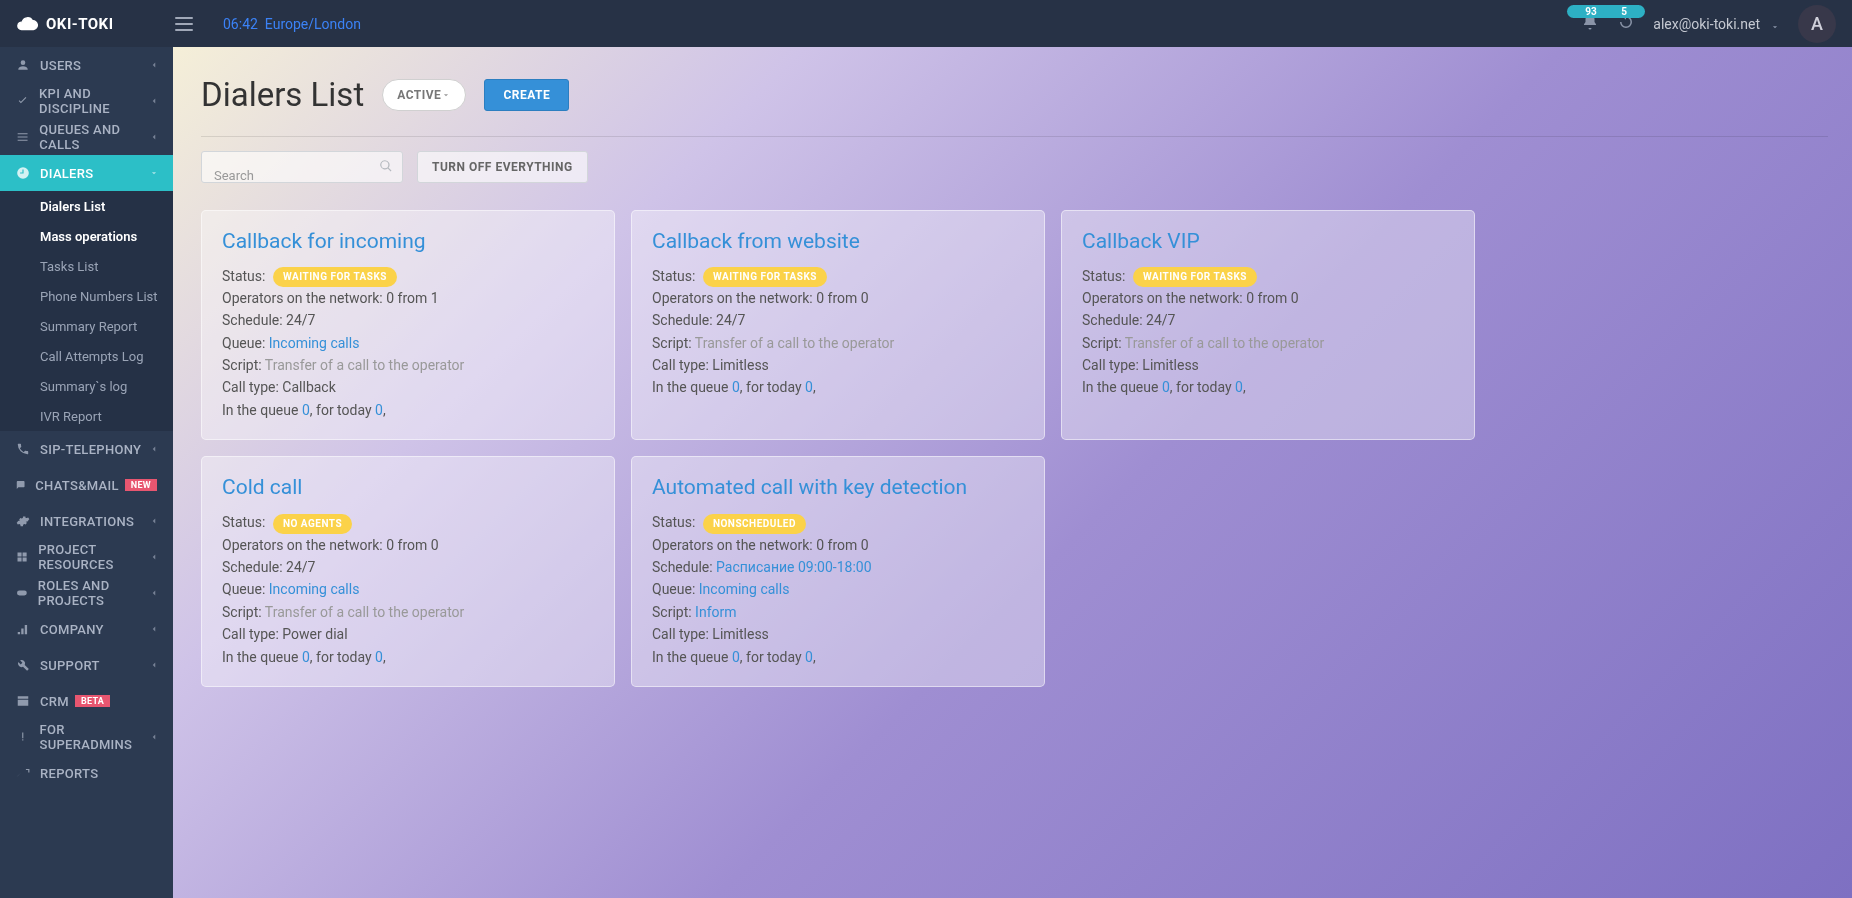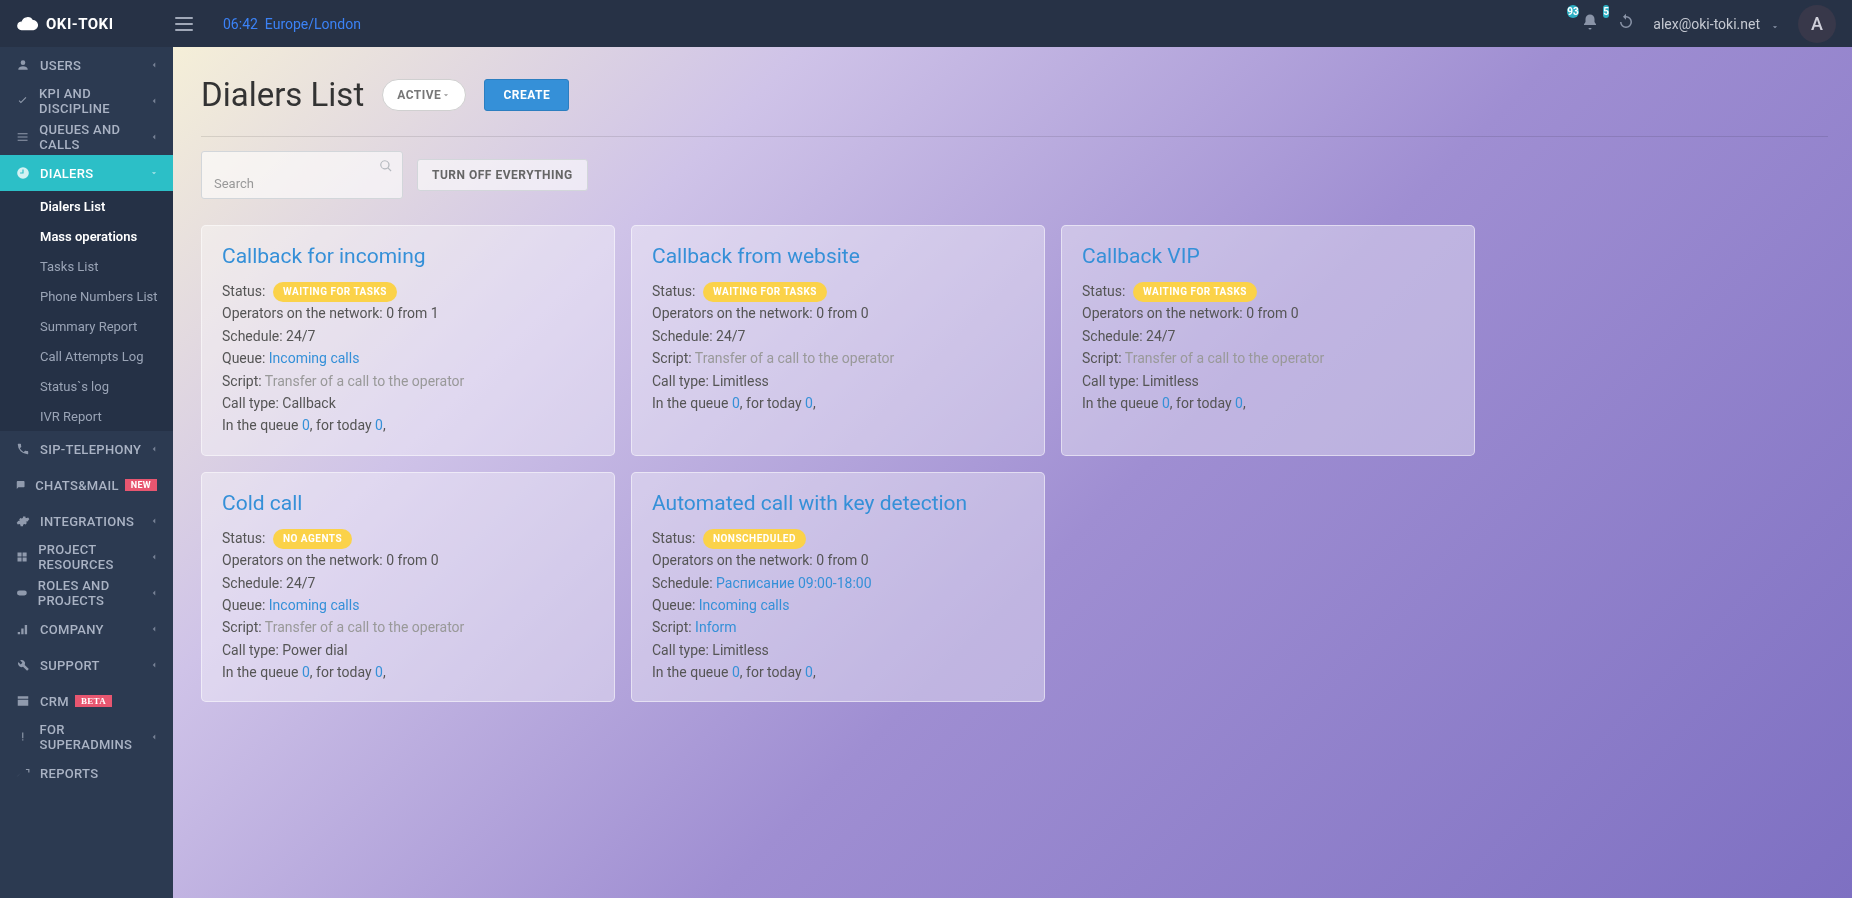--- a/index.html
+++ b/index.html
@@ -8,49 +8,49 @@
 .topbar { height: 47px; background: #273246; display: flex; align-items: center; padding: 0 16px; color: #c5c9d2; }
 .logo-wrap { display: flex; align-items: center; gap: 8px; width: 145px; }
 .logo-icon { width: 22px; height: 22px; }
 .logo-text { font-weight: 700; font-size: 15px; color: #fff; letter-spacing: 0.5px; }
 .hamburger { margin-left: 14px; cursor: pointer; width: 18px; height: 14px; display: flex; flex-direction: column; justify-content: space-between; }
 .hamburger span { display: block; height: 2px; background: #a0a8b8; border-radius: 1px; }
 .time { margin-left: 30px; font-size: 14px; color: #3b82f6; }
 .top-right { margin-left: auto; display: flex; align-items: center; gap: 18px; }
 .notif-wrap { position: relative; }
 .notif-icon { width: 18px; height: 18px; fill: #8a94a8; }
-.notif-badge { position: absolute; top: -8px; left: -14px; background: #2db0c4; color: #fff; font-size: 10px; font-weight: 700; border-radius: 9px; padding: 1px 0; }
+.notif-badge { position: absolute; top: -8px; left: -14px; background: #2db0c4; color: #fff; font-size: 10px; font-weight: 700; border-radius: 9px; padding: 1px 18px; }
 .user-email { font-size: 14px; color: #c5c9d2; display: flex; align-items: flex-end; gap: 10px; cursor: pointer; }
 .avatar { width: 38px; height: 38px; background: #38384a; border-radius: 50%; display: flex; align-items: center; justify-content: center; color: #d0d0da; font-weight: 500; font-size: 18px; }
 .chev { width: 10px; height: 10px; fill: #8a94a8; }
 
 .layout { display: flex; height: calc(898px - 47px); }
 .sidebar { width: 173px; background: #2c3a51; color: #aab3c4; display: flex; flex-direction: column; overflow-y: auto; }
 .sidebar::-webkit-scrollbar { width: 0; }
 .nav-item { height: 36px; display: flex; align-items: center; padding: 0 16px; font-size: 13px; font-weight: 500; cursor: pointer; position: relative; text-transform: uppercase; letter-spacing: 0.3px; }
 .nav-item.active { background: #2cbfc7; color: #fff; }
 .nav-icon { width: 14px; height: 14px; margin-right: 10px; fill: currentColor; opacity: 0.8; }
 .nav-item .expand-chev { position: absolute; right: 14px; width: 10px; height: 10px; fill: currentColor; opacity: 0.6; }
 .badge { font-size: 9px; font-weight: 700; padding: 1px 6px; border-radius: 0; margin-left: 6px; letter-spacing: 0.3px; }
 .badge-new { background: #e85670; color: #fff; }
-.badge-beta { background: #e85670; color: #fff; font-family: Liberation Serif, serif; }
+.badge-beta { background: #e85670; color: #fff; }
 .sub-nav { background: #253146; }
 .sub-item { height: 30px; display: flex; align-items: center; padding-left: 40px; font-size: 13px; color: #9aa4b6; cursor: pointer; }
 .sub-item.bold { color: #fff; font-weight: 600; }
 
 .content { flex: 1; background: linear-gradient(135deg, #f5efd8 0%, #cfc3e8 25%, #9f8ed2 55%, #7e70c2 100%); padding: 28px 0 0 28px; overflow-y: auto; }
 .page-head { display: flex; align-items: center; gap: 18px; }
 .page-title { font-size: 33px; font-weight: 400; color: #333; }
 .filter-btn { background: #fff; border: 1px solid #d0d0d0; color: #777; font-size: 12px; font-weight: 700; letter-spacing: 0.5px; padding: 8px 14px; border-radius: 16px; display: flex; align-items: center; cursor: pointer; text-transform: uppercase; }
 .create-btn { background: #3590d8; border: 1px solid #2c7ec0; color: #fff; font-size: 12px; font-weight: 700; letter-spacing: 0.5px; padding: 8px 18px; border-radius: 3px; cursor: pointer; text-transform: uppercase; }
 .divider { border: none; border-top: 1px solid rgba(0,0,0,0.1); margin: 22px 24px 14px 0; }
 
 .toolbar { display: flex; gap: 14px; align-items: center; }
 .search-wrap { position: relative; width: 202px; }
-.search-input { width: 100%; height: 48px; border: 1px solid #d2d6da; border-radius: 3px; padding: 16px 34px 0 12px; font-size: 13px; background: rgba(255,255,255,0.6); color: #555; }
+.search-input { width: 100%; height: 32px; border: 1px solid #d2d6da; border-radius: 3px; padding: 16px 34px 0 12px; font-size: 13px; background: rgba(255,255,255,0.6); color: #555; }
 .search-input::placeholder { color: #999; }
 .search-glass { position: absolute; right: 10px; top: 8px; width: 14px; height: 14px; fill: #b5b9bf; }
 .turnoff-btn { background: rgba(255,255,255,0.6); border: 1px solid #d2d6da; color: #666; font-size: 12px; font-weight: 700; letter-spacing: 0.5px; padding: 8px 14px; border-radius: 3px; cursor: pointer; text-transform: uppercase; }
 
 .cards { display: flex; flex-wrap: wrap; gap: 16px; margin-top: 26px; padding-right: 24px; }
 .card { width: 414px; background: rgba(255,255,255,0.35); border: 1px solid rgba(255,255,255,0.5); border-radius: 5px; padding: 18px 20px 18px 20px; }
 .card-title { font-size: 21px; color: #3590d8; font-weight: 400; cursor: pointer; margin-bottom: 12px; }
 .card-line { font-size: 14px; color: #555; line-height: 1.6; }
 .status-pill { display: inline-block; background: #fbd249; color: #fff; font-size: 10px; font-weight: 700; letter-spacing: 0.5px; padding: 2px 10px; border-radius: 10px; vertical-align: middle; margin-left: 4px; text-transform: uppercase; }
 .link-val { color: #3590d8; cursor: pointer; }
@@ -137,21 +137,21 @@
           <path d="M7 10l5 5 5-5z"></path>
         </svg>
     </div>
     <div class="sub-nav">
       <div class="sub-item bold">Dialers List</div>
       <div class="sub-item bold">Mass operations</div>
       <div class="sub-item">Tasks List</div>
       <div class="sub-item">Phone Numbers List</div>
       <div class="sub-item">Summary Report</div>
       <div class="sub-item">Call Attempts Log</div>
-      <div class="sub-item">Status`s log</div>
+      <div class="sub-item">Summary`s log</div>
       <div class="sub-item">IVR Report</div>
     </div>
     <div class="nav-item">
       <svg class="nav-icon" viewBox="0 0 24 24">
           <path d="M6.6 10.8a15 15 0 0 0 6.6 6.6l2.2-2.2a1 1 0 0 1 1-.25 11 11 0 0 0 3.5.56 1 1 0 0 1 1 1V20a1 1 0 0 1-1 1A17 17 0 0 1 3 4a1 1 0 0 1 1-1h3.5a1 1 0 0 1 1 1 11 11 0 0 0 .55 3.5 1 1 0 0 1-.25 1z"></path>
         </svg>
       <span>SIP-TELEPHONY</span>
       <svg class="expand-chev" viewBox="0 0 24 24">
           <path d="M15 6l-6 6 6 6z"></path>
         </svg>

